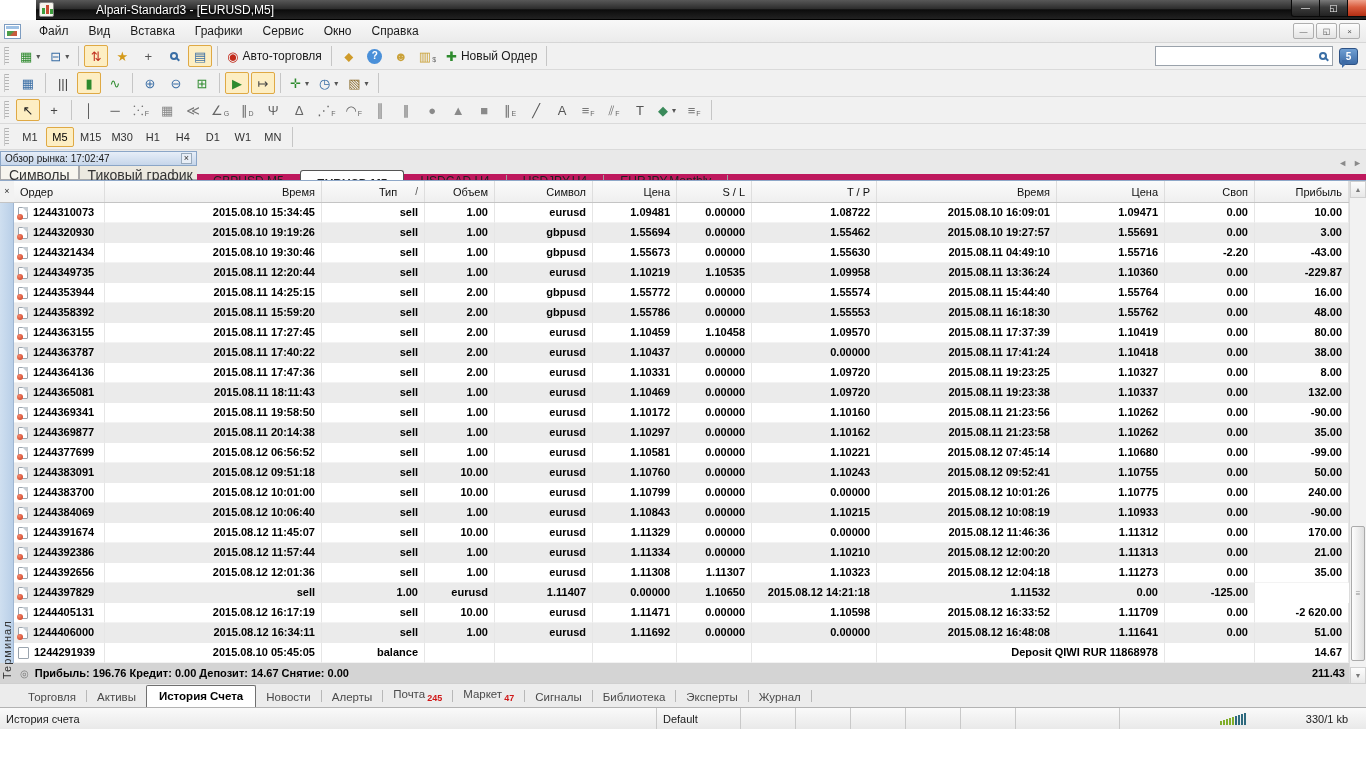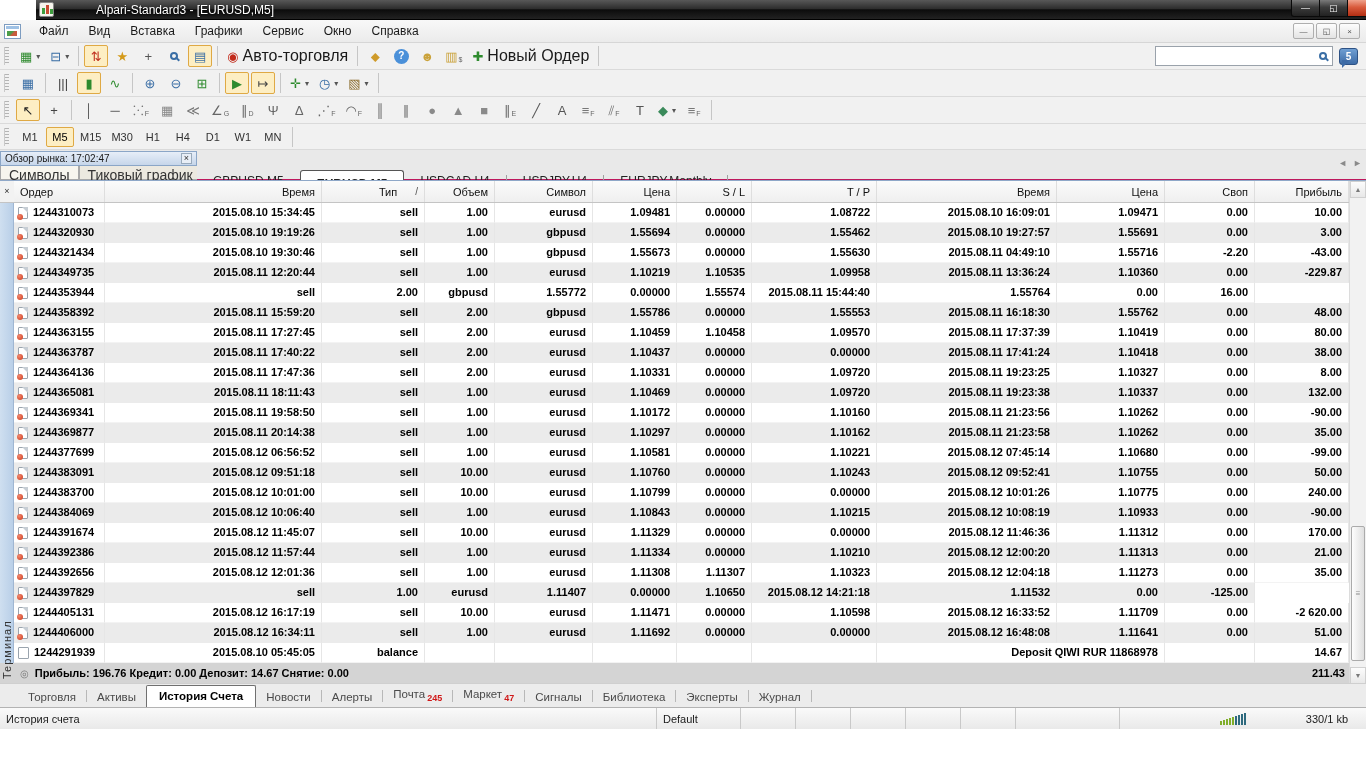--- a/index.html
+++ b/index.html
@@ -48,41 +48,41 @@
     background:repeating-linear-gradient(to bottom,#b4b4b4 0 1px,transparent 1px 3px);
     border-left:1px solid #c9c9c9; }
   .tsep { width:1px; height:20px; background:#c6c6c6; margin:0 4px; }
   .tbtn { min-width:24px; height:22px; padding:0 3px; margin:0 1px; border:1px solid transparent; border-radius:2px;
     display:flex; align-items:center; justify-content:center; gap:4px; font-size:13px; color:#444; cursor:default; }
   .tbtn.pressed { background:#fdeec3; border-color:#dfa944; }
   .tbtn .g { line-height:1; font-size:13px; }
   .tbtn .g.circ { width:15px; height:15px; border-radius:50%; color:#fff; font-size:10px; font-weight:bold;
     display:flex; align-items:center; justify-content:center; }
   .tbtn .subg { font-size:7px; color:#666; margin-left:-3px; margin-top:7px; }
-  .tbtn .lbl { font-size:16px; color:#1a1a1a; white-space:nowrap; }
+  .tbtn .lbl { font-size:12px; color:#1a1a1a; white-space:nowrap; }
   .tbtn .caret { font-size:8px; color:#555; }
   .tbtn .tft { font-size:11px; color:#333; }
   .tfbar .tbtn { min-width:28px; height:20px; }
   .tbtn.pressed .tft { color:#000; }
   .mag { width:8px; height:8px; border:2px solid #3a6ea5; border-radius:50%; position:relative; display:inline-block; }
   .mag::after { content:""; position:absolute; width:5px; height:2px; background:#3a6ea5;
     transform:rotate(45deg); right:-4px; bottom:-2px; }
   .tright { margin-left:auto; display:flex; align-items:center; margin-right:8px; gap:6px; }
   .searchwrap { width:178px; height:20px; border:1px solid #9aa2ab; background:#fff;
     display:flex; align-items:center; padding:0 5px; }
   .searchwrap input { flex:1; border:none; outline:none; font-size:11px; height:16px;
     font-family:"Liberation Sans",sans-serif; background:transparent; }
   .bubble { min-width:19px; height:17px; border-radius:3px; background:linear-gradient(#6f9fd3,#3e6ba6);
     border:1px solid #2e5285; color:#fff; font-size:10px; font-weight:bold;
     display:flex; align-items:center; justify-content:center; position:relative; }
   .bubble::after { content:""; position:absolute; left:2px; bottom:-4px;
     border:4px solid transparent; border-top-color:#3e6ba6; border-left-color:#3e6ba6; width:0; height:0; }
   
   .tabsrow { position:absolute; left:0; top:150px; width:1366px; height:30px; background:#e9e9e9;
-    border-bottom:1px solid #be185d; }
+    border-bottom:6px solid #be185d; }
   .charttabs { position:absolute; left:197px; top:16px; height:30px; display:flex; align-items:center; }
   .ctab { padding:4px 16px; font-size:12px; color:#222; cursor:default; }
   .ctab.active { background:#fff; border:1px solid #555; border-bottom:none; border-radius:3px 3px 0 0;
     font-weight:bold; height:26px; margin-top:4px; display:flex; align-items:center; }
   .ctabsep { width:1px; height:13px; background:#9f9f9f; }
   .tabarrows { position:absolute; right:4px; top:8px; display:flex; gap:6px; color:#8a8a8a; font-size:9px; }
   
   .mwatch { position:absolute; left:0; top:1px; width:197px; height:29px; overflow:hidden; z-index:2; }
   .mwtitle { height:15px; background:linear-gradient(#e7eef8,#c6d6ea); border:1px solid #8ba6c7;
     display:flex; align-items:center; font-size:10px; color:#1a1a1a; padding:0 4px; }
@@ -576,20 +576,21 @@
           <div class="tc right">2015.08.11 13:36:24</div>
           <div class="tc right">1.10360</div>
           <div class="tc right">0.00</div>
           <div class="tc right">-229.87</div>
         </div>
         <div class="trow hgrid">
           <div class="tc left">
             <span class="ordicon"></span>
             <span>1244353944</span>
           </div>
+          <div class="tc right">2015.08.11 14:25:15</div>
           <div class="tc right">sell</div>
           <div class="tc right">2.00</div>
           <div class="tc right">gbpusd</div>
           <div class="tc right">1.55772</div>
           <div class="tc right">0.00000</div>
           <div class="tc right">1.55574</div>
           <div class="tc right">2015.08.11 15:44:40</div>
           <div class="tc right">1.55764</div>
           <div class="tc right">0.00</div>
           <div class="tc right">16.00</div>

